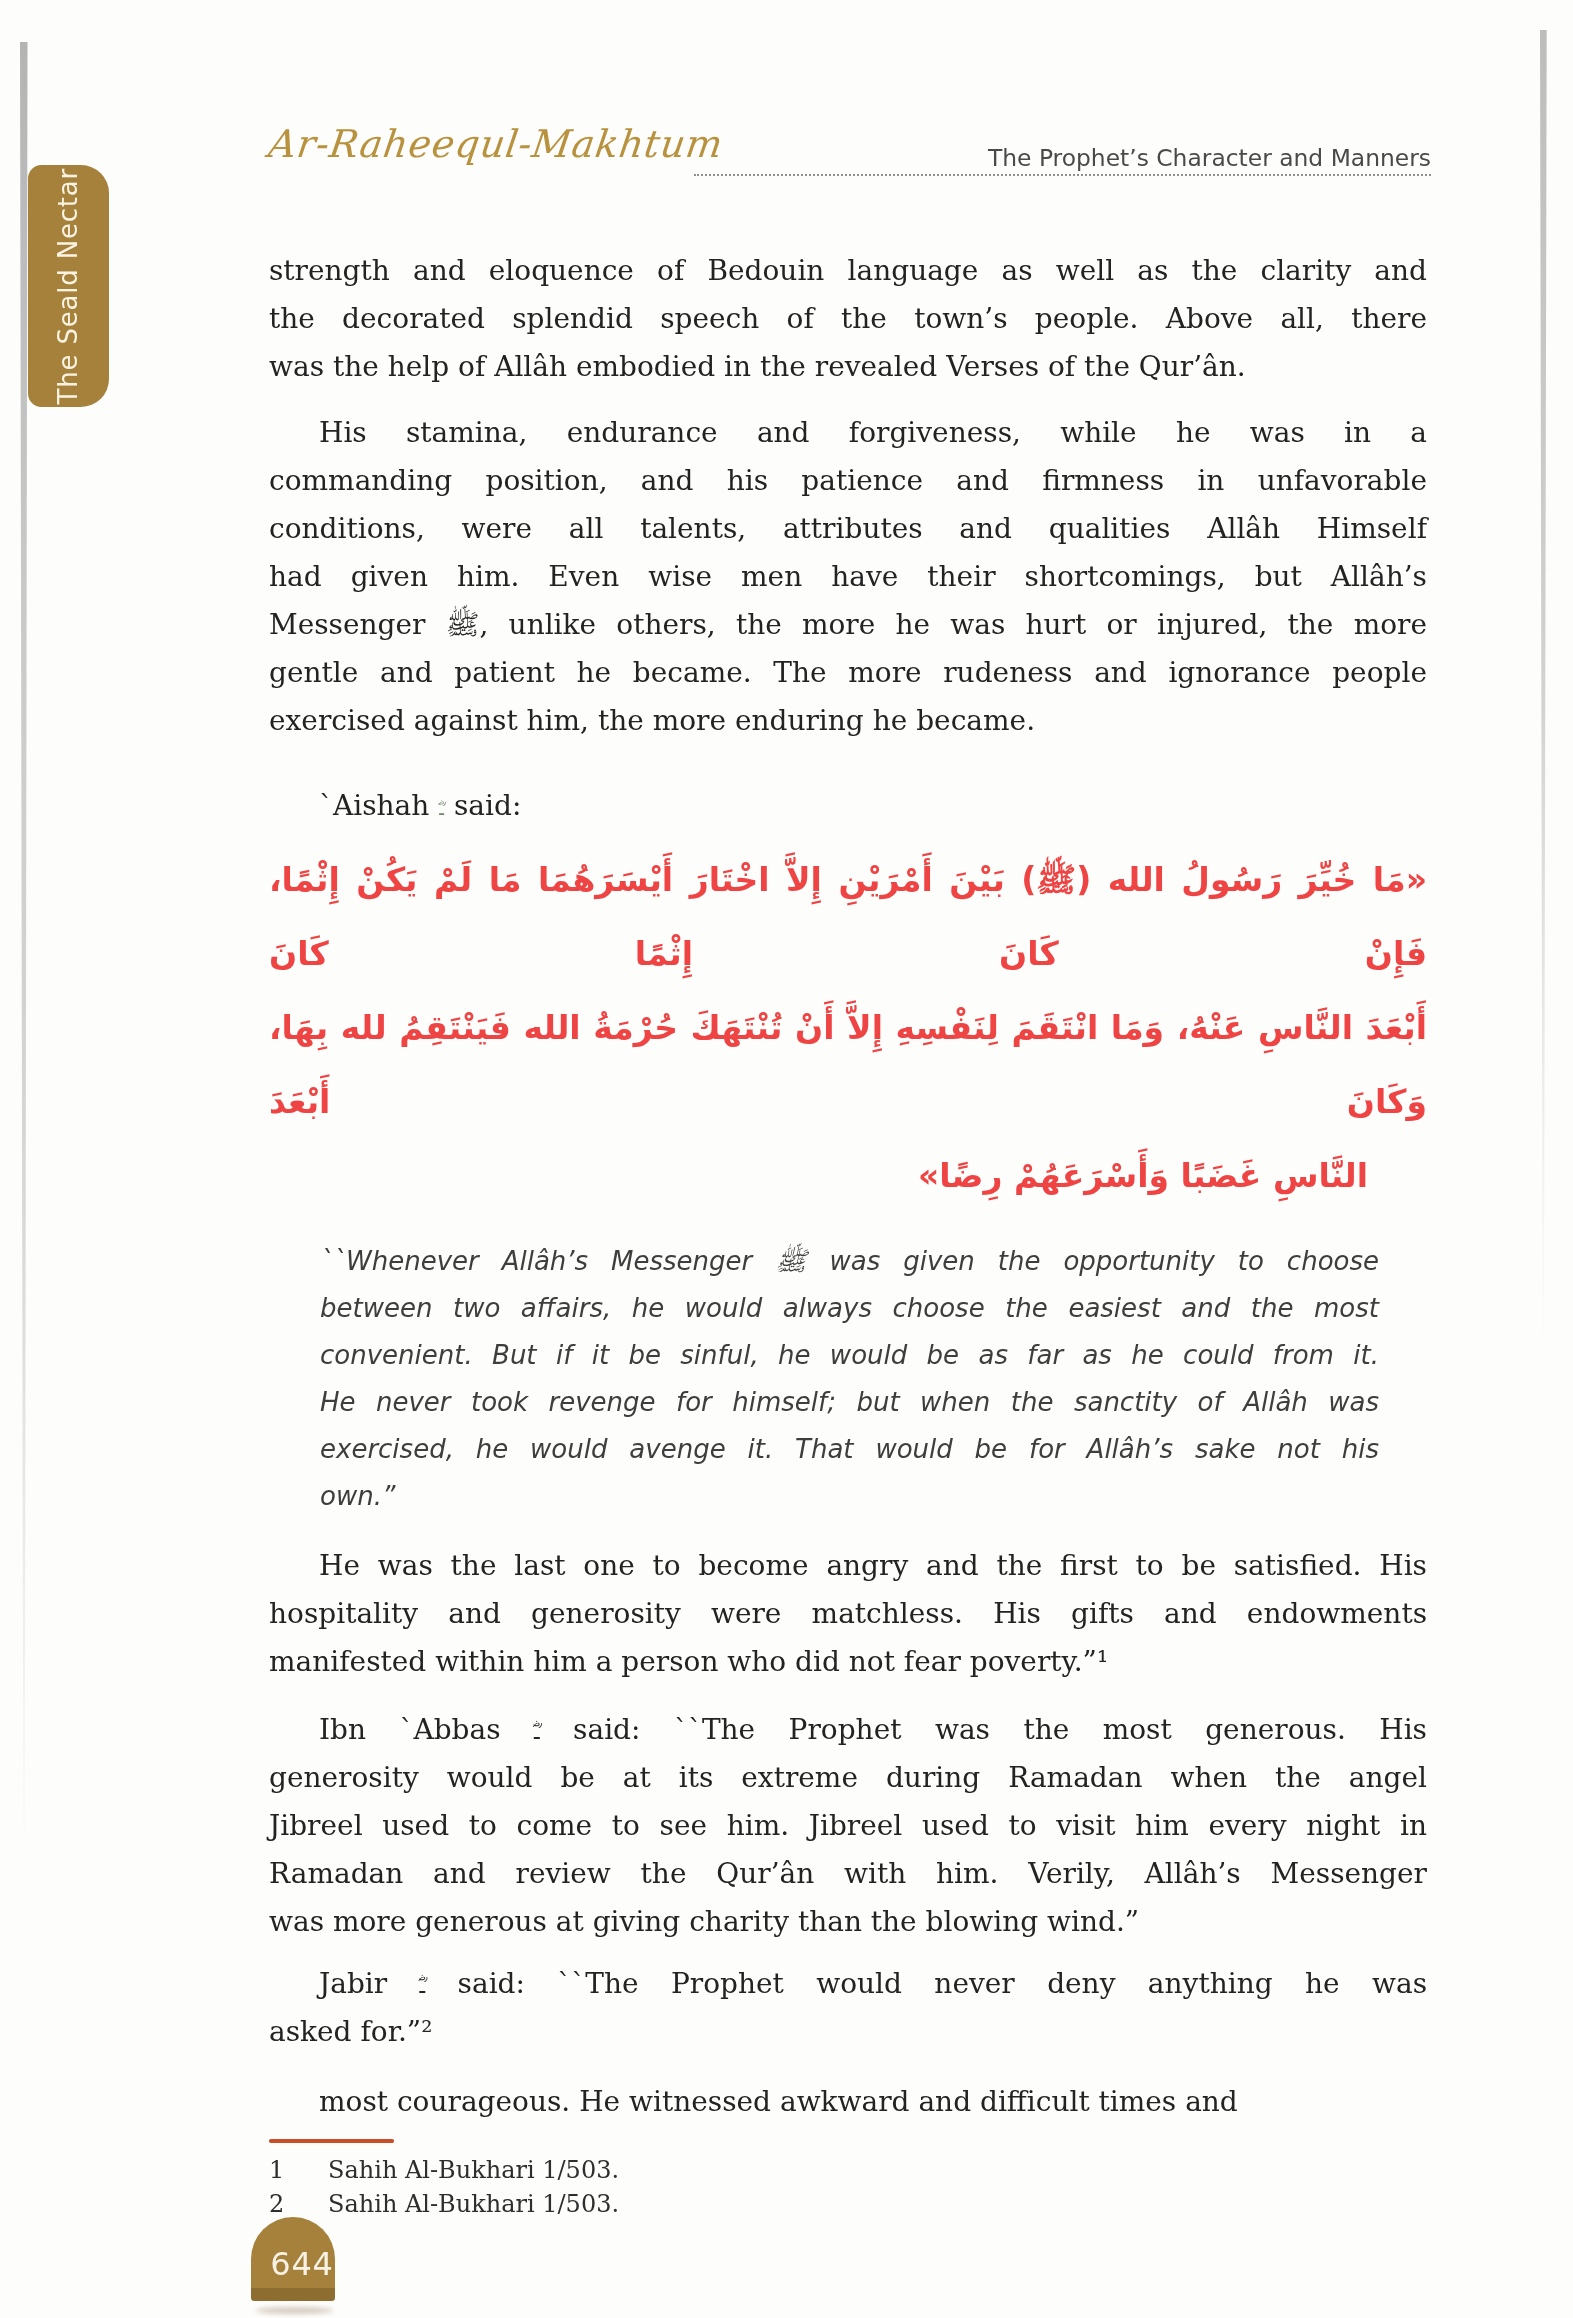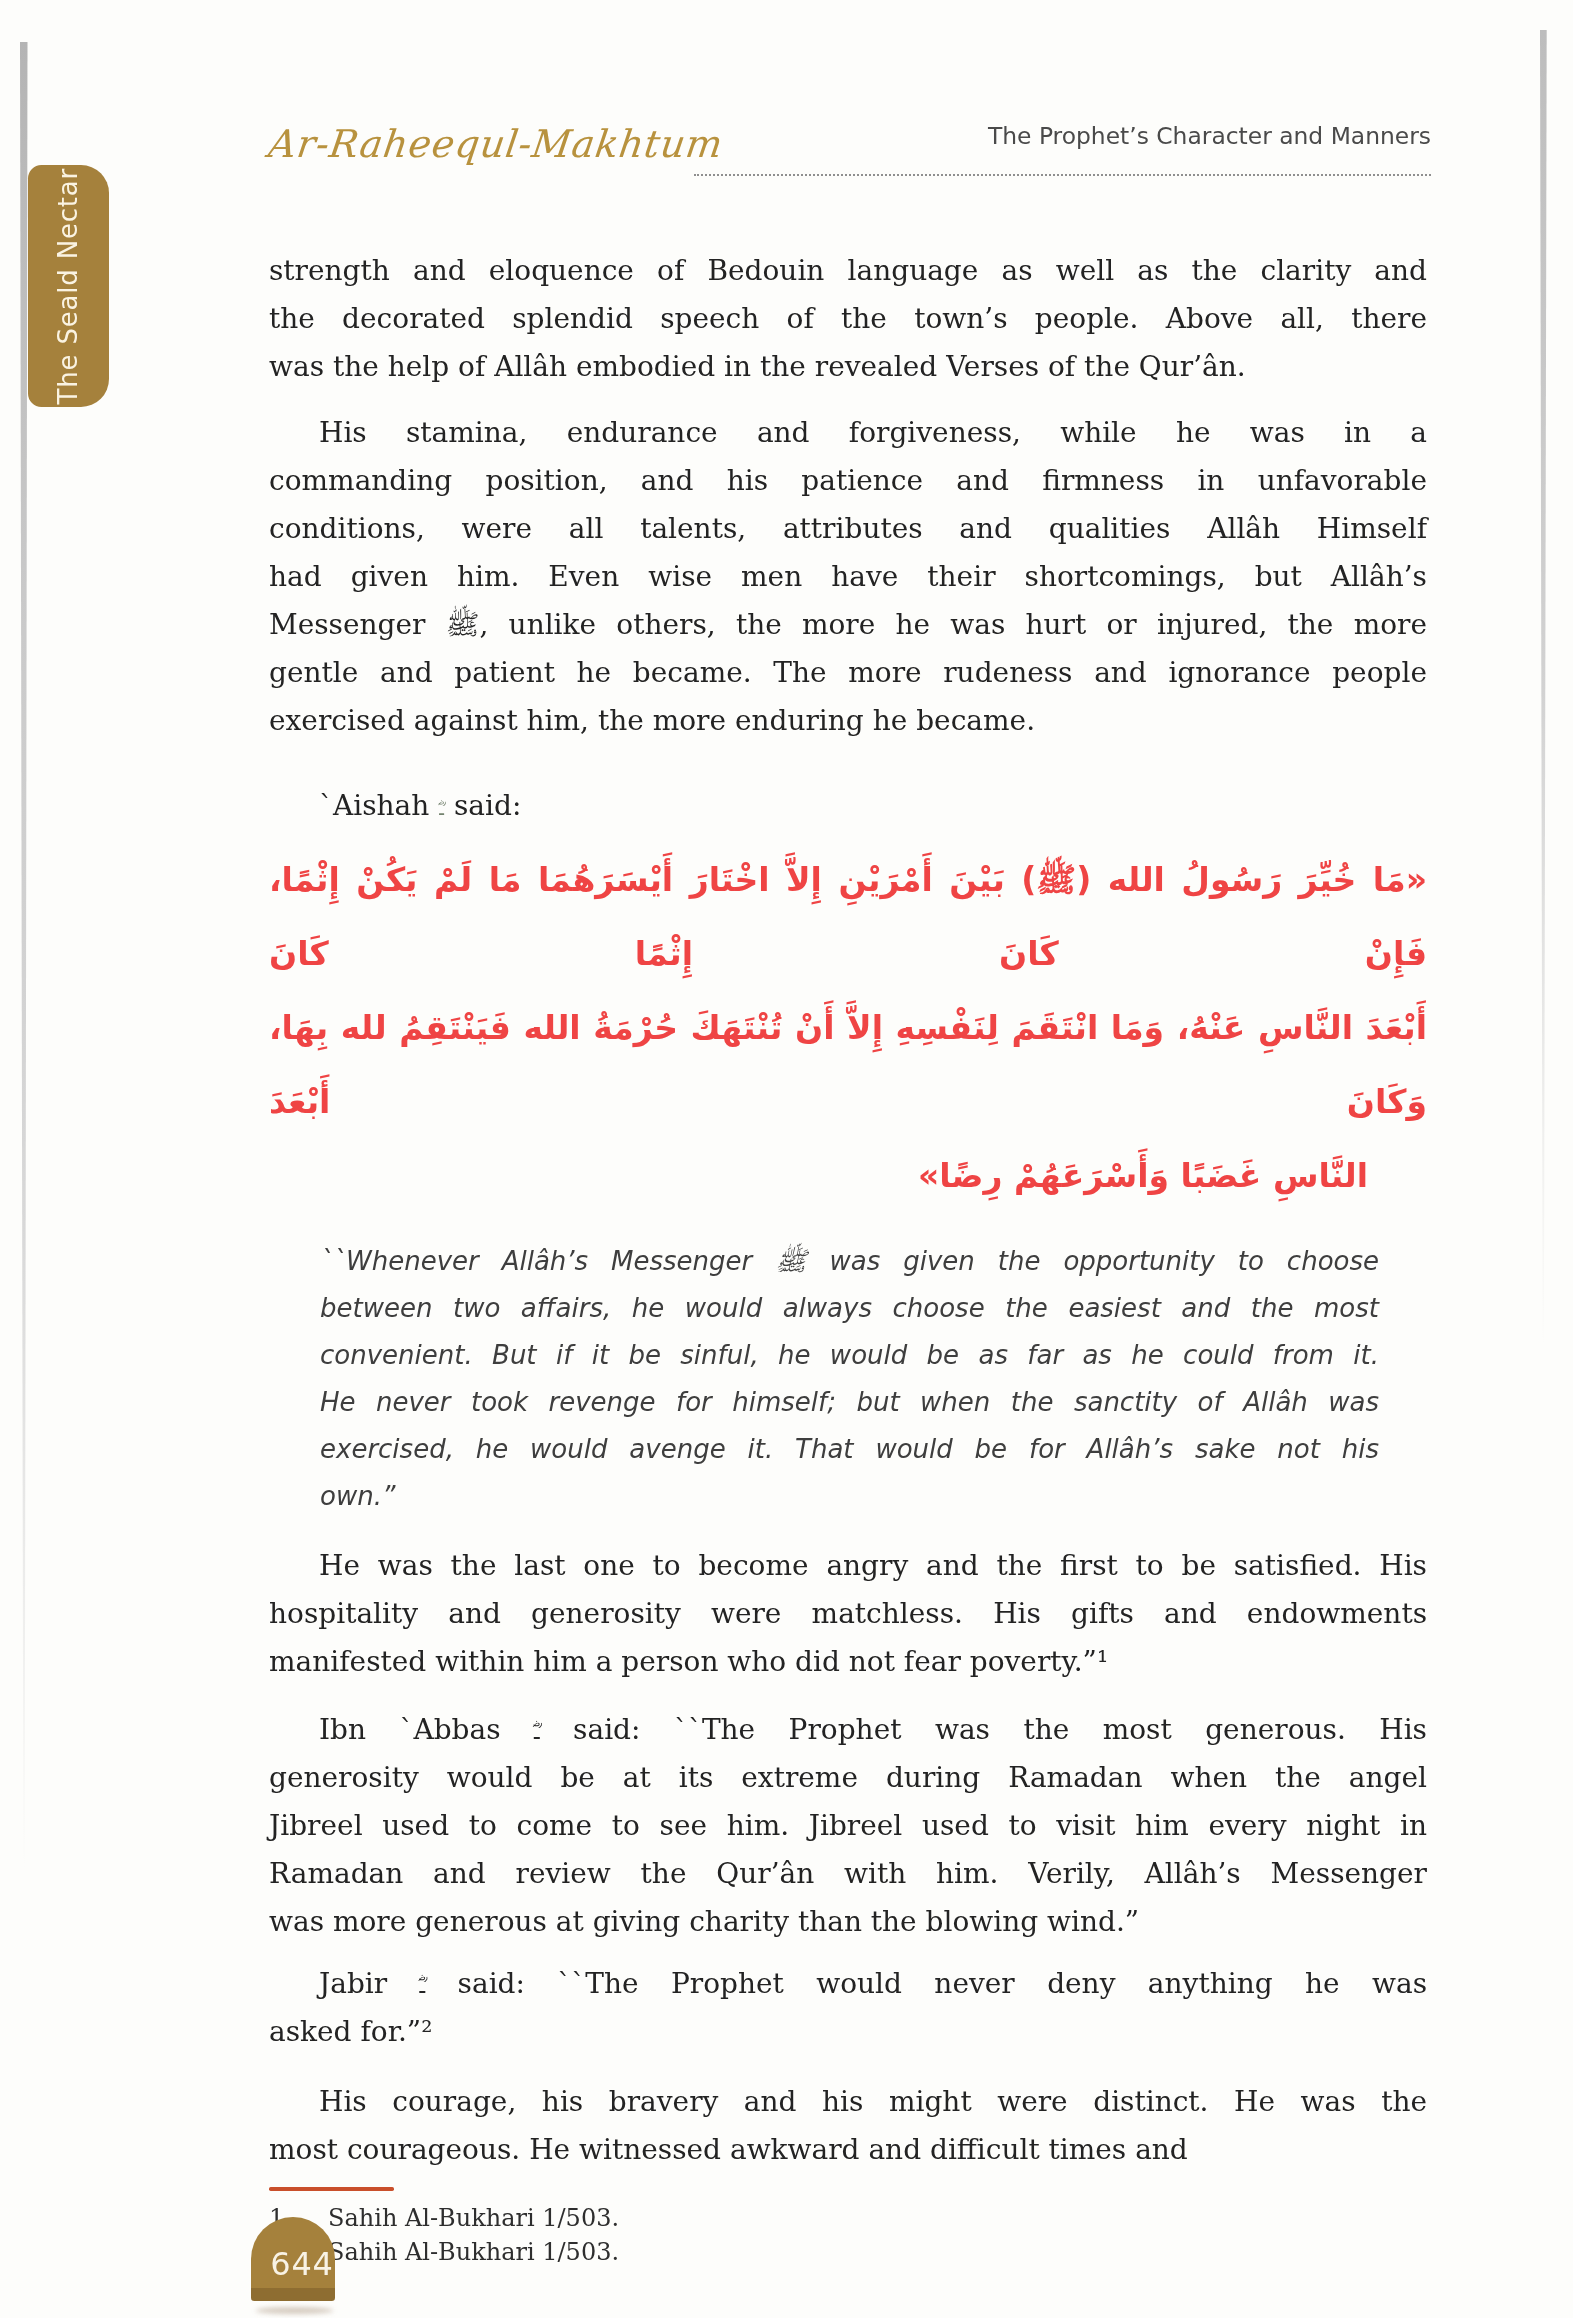--- a/index.html
+++ b/index.html
@@ -15,21 +15,21 @@
 
   
   .side-tab{position:absolute;left:27.6px;top:165px;width:81px;height:242px;background:#a5813c;
     border-radius:13.4px 28px 28px 13.4px;display:flex;align-items:center;justify-content:center;}
   .tab-label{writing-mode:vertical-rl;transform:rotate(180deg);
     font-family:"DejaVu Sans","Liberation Sans",sans-serif;font-size:26px;color:#faf3e2;letter-spacing:0.8px;}
 
   
   .header-script{position:absolute;left:269px;top:122px;font-family:"DejaVu Serif","Liberation Serif",serif;
     font-style:italic;font-size:38px;color:#b8923e;transform:skewX(-8deg);letter-spacing:0.8px;white-space:nowrap;}
-  .chapter-title{position:absolute;right:142px;top:122px;font-family:"DejaVu Sans","Liberation Sans",sans-serif;
+  .chapter-title{position:absolute;right:142px;top:144px;font-family:"DejaVu Sans","Liberation Sans",sans-serif;
     font-size:23.4px;color:#4a4a4a;white-space:nowrap;}
   .dotted-rule{position:absolute;left:694px;top:147px;width:737px;height:27px;
     border-bottom:2.5px dotted #8f8f8f;}
 
   
   .content{position:absolute;left:269px;top:247px;width:1158px;
     font-family:"DejaVu Serif","DejaVu Sans","Liberation Serif",serif;
     font-size:28px;line-height:48px;color:#232323;}
   .ln{text-align:justify;text-align-last:justify;}
   .ln.last{text-align-last:left;}
@@ -130,21 +130,20 @@
         <div class="ln">Ramadan and review the Qur’ân with him. Verily, Allâh’s Messenger</div>
         <div class="ln last">was more generous at giving charity than the blowing wind.”</div>
       </div>
 
     <div class="para p5 indent">
         <div class="ln">Jabir ـؓ said: ``The Prophet would never deny anything he was</div>
         <div class="ln last">asked for.”²</div>
       </div>
 
     <div class="para p6 indent">
-        <div class="ln">His courage, his bravery and his might were distinct. He was the</div>
         <div class="ln last">most courageous. He witnessed awkward and difficult times and</div>
       </div>
 
     <div class="fn-rule"></div>
 
     <div class="footnotes">
       <div class="fn">
         <span class="fn-num">1</span>
         <span class="fn-text">Sahih Al-Bukhari 1/503.</span>
       </div>

